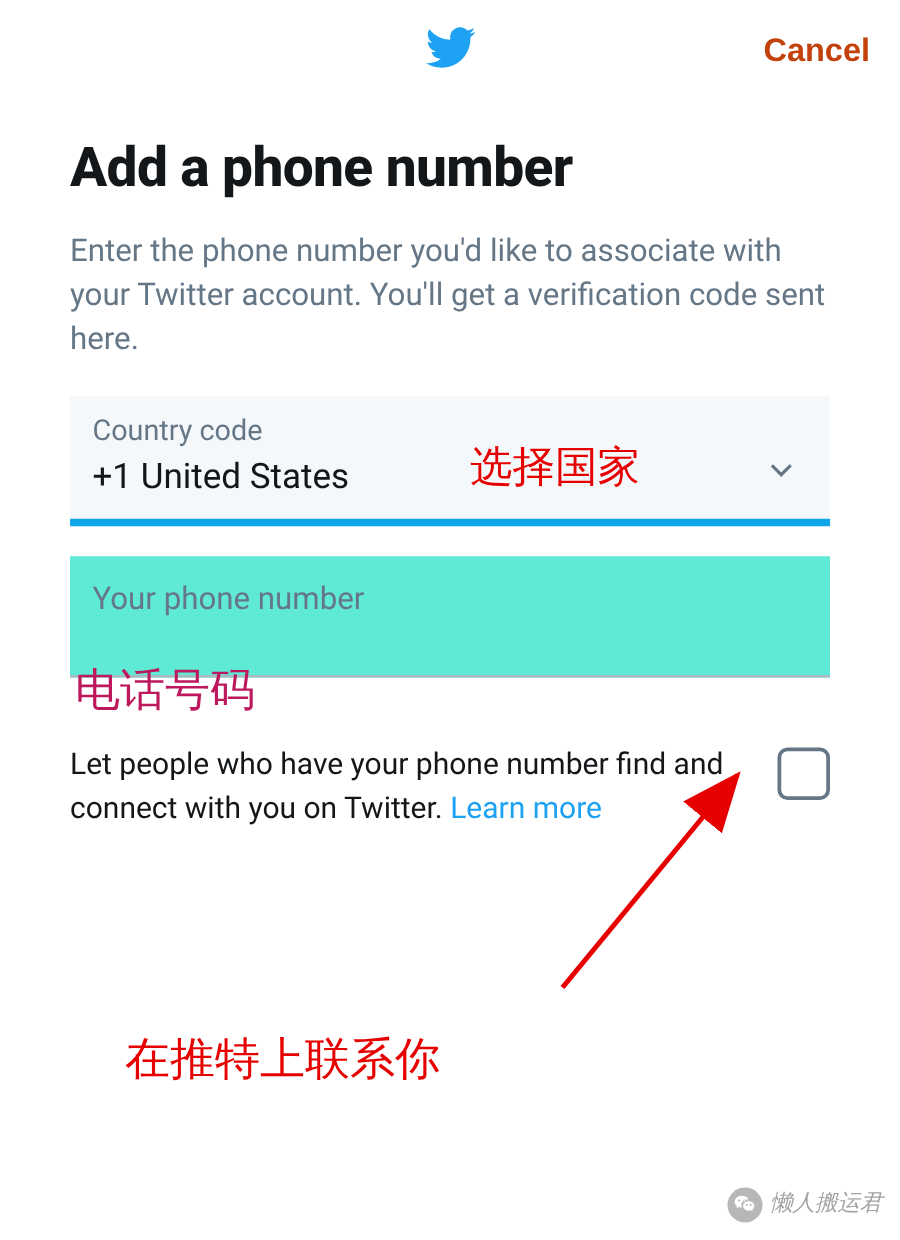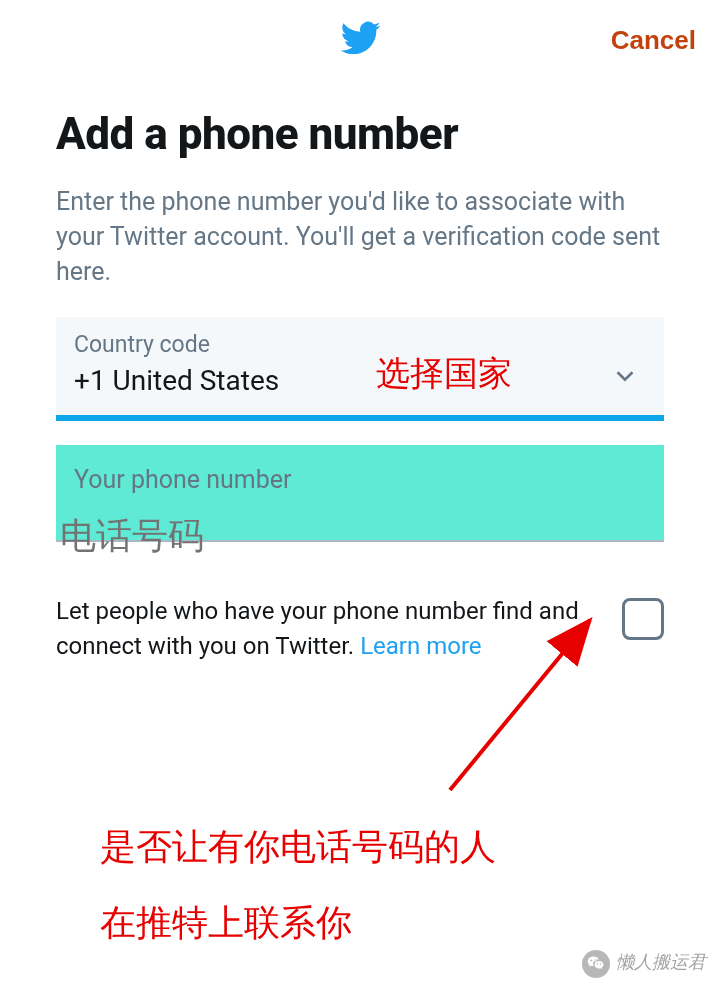--- a/index.html
+++ b/index.html
@@ -96,22 +96,22 @@
       border-bottom: 2px solid #aab8c2;
       padding: 20px 18px 46px 18px;
     }
     .phone-placeholder {
       color: #657786;
       font-size: 25px;
     }
     .annotation-red-2 {
       position: absolute;
       left: 60px;
-      top: 512px;
-      color: #737373;
+      top: 528px;
+      color: #be185d;
       font-size: 36px;
       font-family: "SimSun", serif;
     }
     .consent-row {
       display: flex;
       align-items: flex-start;
       margin-top: 52px;
       gap: 20px;
     }
     .consent-text {
@@ -223,21 +223,20 @@
 <svg class="arrow-svg" width="200" height="200">
   <defs>
     <marker id="arrowhead" markerWidth="12" markerHeight="10" refX="11" refY="5" orient="auto">
       <polygon points="0 0, 12 5, 0 10" fill="#e60000"></polygon>
     </marker>
   </defs>
   <line x1="20" y1="180" x2="160" y2="10" stroke="#e60000" stroke-width="4" marker-end="url(#arrowhead)"></line>
 </svg>
 
 <div class="annotation-bottom">
-  <div>是否让有你电话号码的人</div>
   <div>在推特上联系你</div>
 </div>
 
 <div class="watermark">
   <div class="watermark-icon">
     <svg width="18" height="18" viewBox="0 0 24 24" fill="#fff">
       <path d="M8.5 2C4.358 2 1 4.91 1 8.5c0 1.932.967 3.67 2.5 4.89l-.625 2.11 2.375-1.25c.875.344 1.813.5 2.75.5.313 0 .625-.016.938-.063C8.344 13.75 8 12.906 8 12c0-3.313 3.125-6 7-6 .25 0 .5.016.75.047C15.094 3.594 12.063 2 8.5 2zm-2.75 4c.688 0 1.25.563 1.25 1.25S6.438 8.5 5.75 8.5 4.5 7.938 4.5 7.25 5.063 6 5.75 6zm5.5 0c.688 0 1.25.563 1.25 1.25s-.563 1.25-1.25 1.25S10 7.938 10 7.25 10.563 6 11.25 6zM16 8c-3.313 0-6 2.238-6 5s2.688 5 6 5c.75 0 1.469-.125 2.125-.344l2.125 1.094-.563-1.875C21.063 15.906 22 14.531 22 13c0-2.762-2.688-5-6-5zm-2 3c.563 0 1 .438 1 1s-.438 1-1 1-1-.438-1-1 .438-1 1-1zm4 0c.563 0 1 .438 1 1s-.438 1-1 1-1-.438-1-1 .438-1 1-1z"></path>
     </svg>
   </div>
   <span class="watermark-text">懒人搬运君</span>

